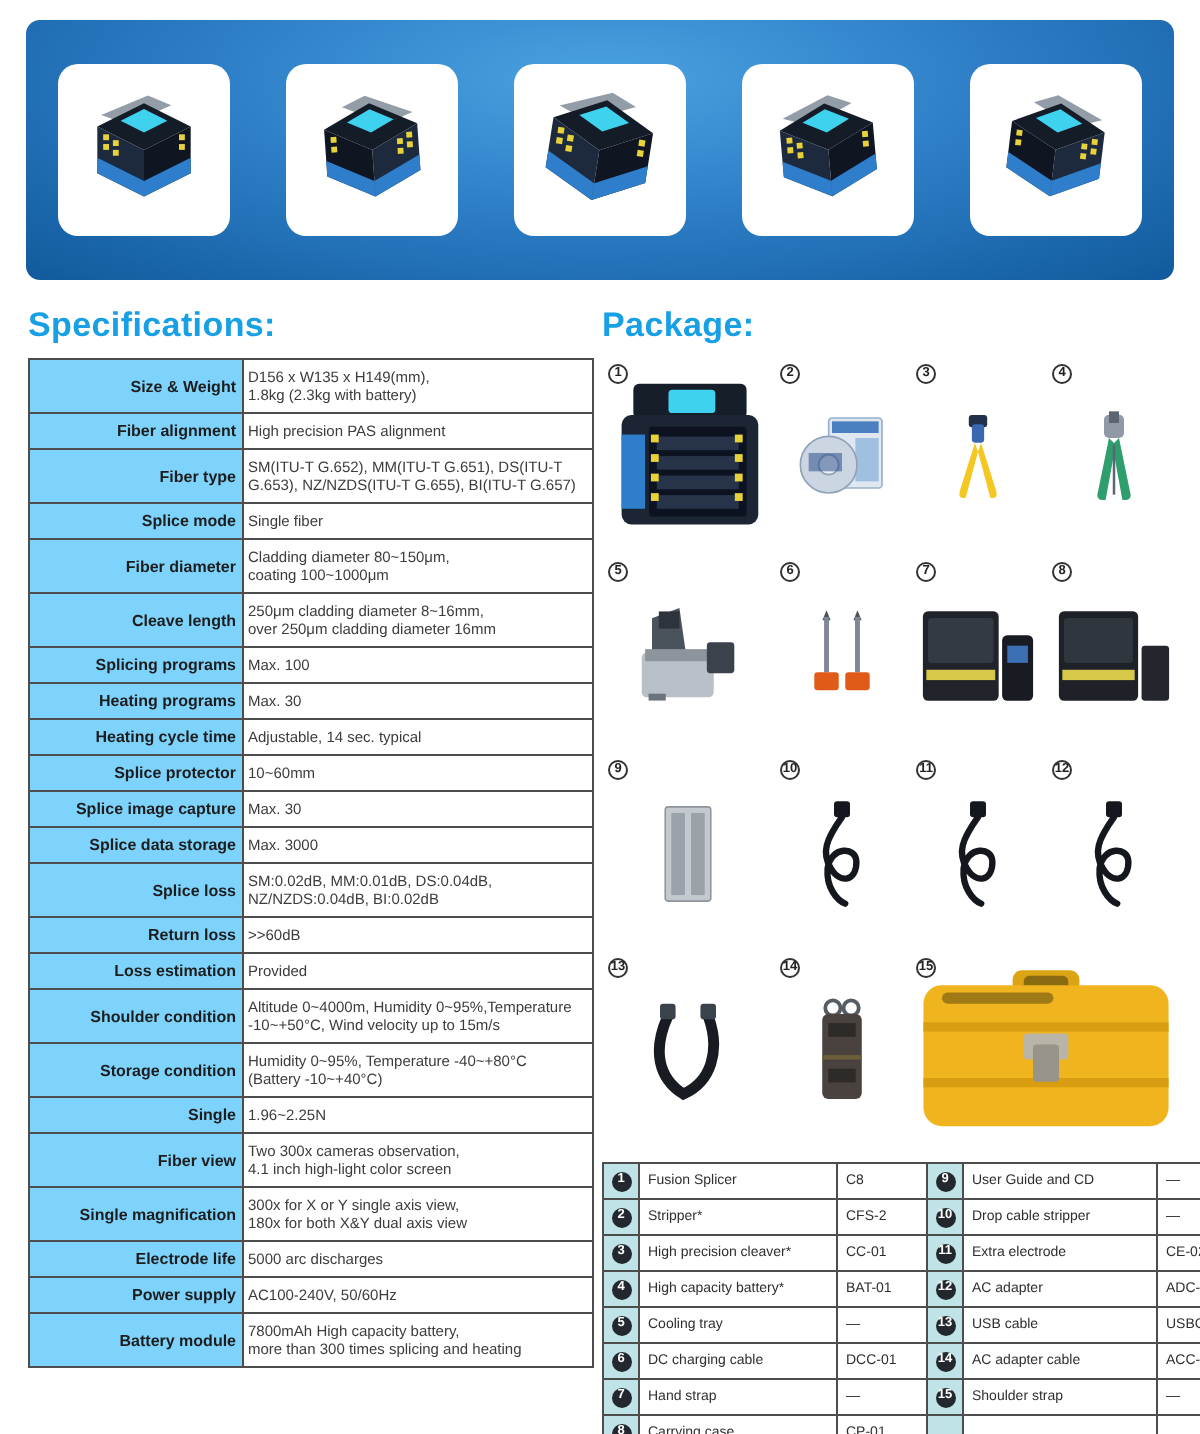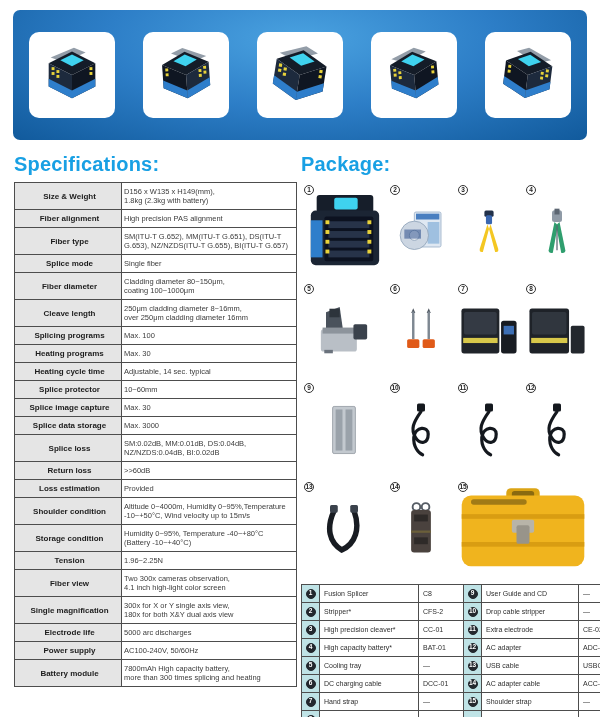--- a/index.html
+++ b/index.html
@@ -11,27 +11,27 @@
           background:radial-gradient(ellipse at 50% 22%, #4aa2e0 0%, #2d7ec7 48%, #115a9c 100%);
           display:flex;align-items:center;justify-content:space-between;padding:0 16px;box-sizing:border-box;}
   .card{width:86px;height:86px;background:#fff;border-radius:10px;
         display:flex;align-items:center;justify-content:center;}
   .card:nth-child(2) svg{transform:scaleX(-1) rotate(4deg);}
   .card:nth-child(3) svg{transform:rotate(9deg) scale(1.08);}
   .card:nth-child(4) svg{transform:rotate(-5deg);}
   .card:nth-child(5) svg{transform:scaleX(-1) rotate(-7deg);}
 
   
-  h2{font-size:20px;font-weight:bold;color:#18a0e4;margin:0 0 6px 0;letter-spacing:.2px;}
+  h2{font-size:17px;font-weight:bold;color:#18a0e4;margin:0 0 6px 0;letter-spacing:.2px;}
 
   
   .specs{position:absolute;left:14px;top:153px;width:283px;}
   .spec-table{border-collapse:collapse;width:283px;table-layout:fixed;}
   .spec-table th,.spec-table td{border:1px solid #4d4d4d;vertical-align:middle;}
-  .spec-table th{background:#e5e5e5;width:97px;font-size:8px;font-weight:bold;text-align:center;
+  .spec-table th{background:#7dd3fc;width:97px;font-size:8px;font-weight:bold;text-align:right;
                  padding:4px 3px 4px 6px;color:#1d1d1d;}
   .spec-table td{font-size:7.5px;line-height:1.2;padding:4px 2px;color:#3c3c3c;white-space:pre-line;}
 
   
   .package{position:absolute;left:301px;top:153px;width:290px;}
   .gallery{display:grid;grid-template-columns:repeat(4,1fr);grid-auto-rows:99px;width:290px;}
   .gcell{position:relative;display:flex;align-items:center;justify-content:center;}
   .gcell.span2{grid-column:span 2;}
   .gcell .circ{position:absolute;left:3px;top:3px;}
   .gicon{display:flex;align-items:center;justify-content:center;}
@@ -223,21 +223,21 @@
           <tr>
             <th>Shoulder condition</th>
             <td>Altitude 0~4000m, Humidity 0~95%,Temperature -10~+50°C, Wind velocity up to 15m/s</td>
           </tr>
           <tr>
             <th>Storage condition</th>
             <td>Humidity 0~95%, Temperature -40~+80°C
 (Battery -10~+40°C)</td>
           </tr>
           <tr>
-            <th>Tension</th>
+            <th>Single</th>
             <td>1.96~2.25N</td>
           </tr>
           <tr>
             <th>Fiber view</th>
             <td>Two 300x cameras observation,
 4.1 inch high-light color screen</td>
           </tr>
           <tr>
             <th>Single magnification</th>
             <td>300x for X or Y single axis view,

